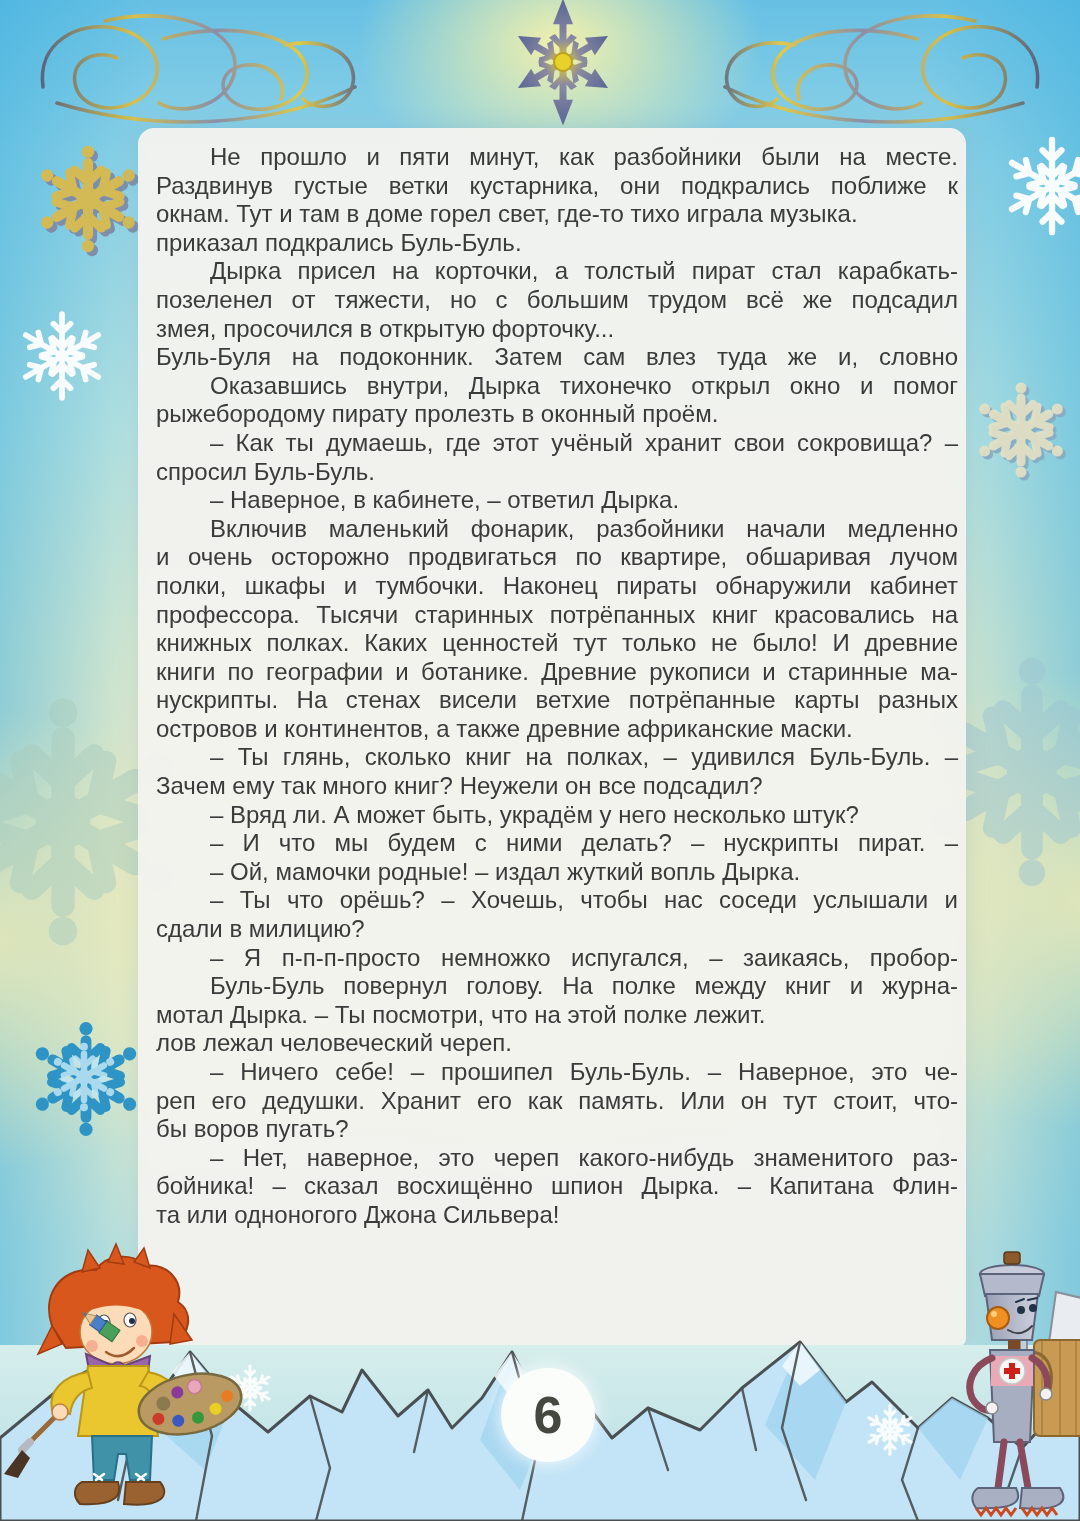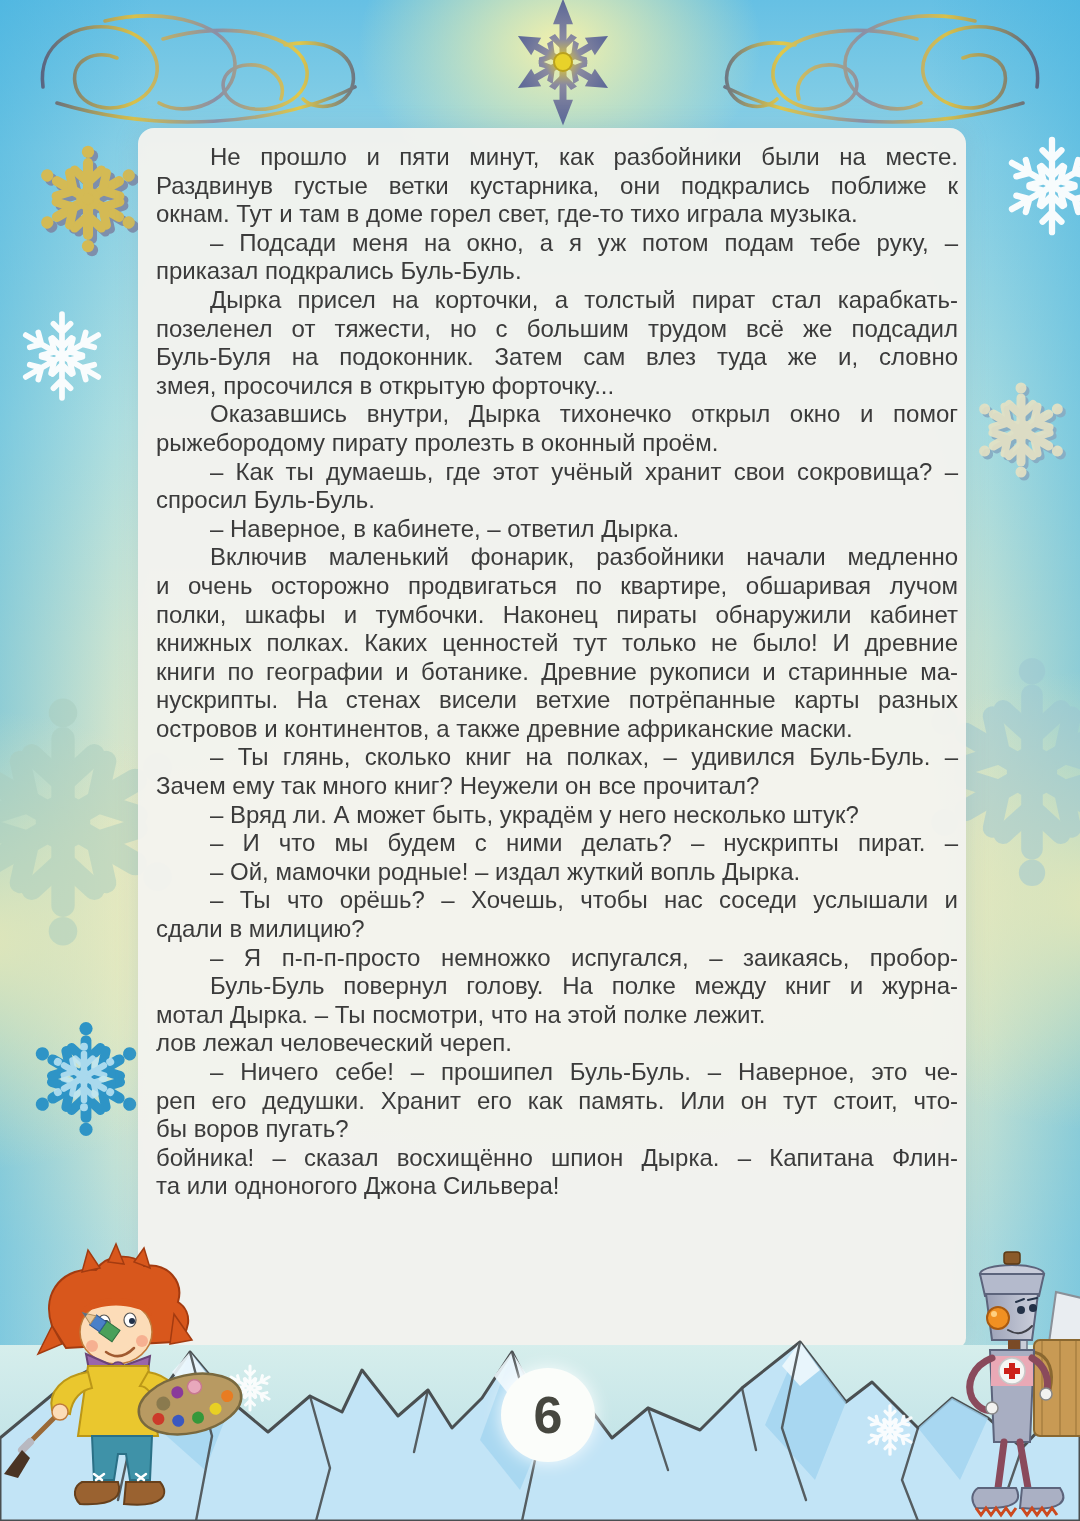--- a/index.html
+++ b/index.html
@@ -130,52 +130,53 @@
     <use href="#flakeFancy" transform="translate(1021,430) scale(1.0)" style="color:#e6e2c4" opacity=".9"></use>
   </g>
   <use href="#flakeFancy" transform="translate(1032,772) scale(2.4)" style="color:#9cc6d2" opacity=".5"></use>
 </svg>
 
 <div class="panel"></div>
 <div class="story">
     <div class="line para-start">Не прошло и пяти минут, как разбойники были на месте.</div>
     <div class="line">Раздвинув густые ветки кустарника, они подкрались поближе к</div>
     <div class="line para-end">окнам. Тут и там в доме горел свет, где-то тихо играла музыка.</div>
-    <div class="line para-start">– Подсади меня на окно, а я уж потом подам тебе руку, –</div>
     <div class="line para-end">приказал подкрались Буль-Буль.</div>
     <div class="line para-start">Дырка присел на корточки, а толстый пират стал карабкать-</div>
     <div class="line">позеленел от тяжести, но с большим трудом всё же подсадил</div>
+    <div class="line para-end">змея, просочился в открытую форточку...</div>
     <div class="line">Буль-Буля на подоконник. Затем сам влез туда же и, словно</div>
-    <div class="line para-end">змея, просочился в открытую форточку...</div>
     <div class="line para-start">Оказавшись внутри, Дырка тихонечко открыл окно и помог</div>
     <div class="line para-end">рыжебородому пирату пролезть в оконный проём.</div>
     <div class="line para-start">– Как ты думаешь, где этот учёный хранит свои сокровища? –</div>
     <div class="line para-end">спросил Буль-Буль.</div>
     <div class="line para-start para-end">– Наверное, в кабинете, – ответил Дырка.</div>
     <div class="line para-start">Включив маленький фонарик, разбойники начали медленно</div>
     <div class="line">и очень осторожно продвигаться по квартире, обшаривая лучом</div>
     <div class="line">полки, шкафы и тумбочки. Наконец пираты обнаружили кабинет</div>
+    <div class="line">профессора. Тысячи старинных потрёпанных книг красовались на</div>
     <div class="line">книжных полках. Каких ценностей тут только не было! И древние</div>
     <div class="line">книги по географии и ботанике. Древние рукописи и старинные ма-</div>
     <div class="line">нускрипты. На стенах висели ветхие потрёпанные карты разных</div>
     <div class="line para-end">островов и континентов, а также древние африканские маски.</div>
     <div class="line para-start">– Ты глянь, сколько книг на полках, – удивился Буль-Буль. –</div>
-    <div class="line para-end">Зачем ему так много книг? Неужели он все прочитал?</div>
+    <div class="line para-end">Зачем ему так много книг? Неужели он все подсадил?</div>
     <div class="line para-start para-end">– Вряд ли. А может быть, украдём у него несколько штук?</div>
     <div class="line para-start">– И что мы будем с ними делать? – нускрипты пират. –</div>
     <div class="line para-start para-end">– Ой, мамочки родные! – издал жуткий вопль Дырка.</div>
     <div class="line para-start">– Ты что орёшь? – Хочешь, чтобы нас соседи услышали и</div>
     <div class="line para-end">сдали в милицию?</div>
     <div class="line para-start">– Я п-п-п-просто немножко испугался, – заикаясь, пробор-</div>
     <div class="line para-start">Буль-Буль повернул голову. На полке между книг и журна-</div>
     <div class="line para-end">мотал Дырка. – Ты посмотри, что на этой полке лежит.</div>
     <div class="line para-end">лов лежал человеческий череп.</div>
     <div class="line para-start">– Ничего себе! – прошипел Буль-Буль. – Наверное, это че-</div>
     <div class="line">реп его дедушки. Хранит его как память. Или он тут стоит, что-</div>
     <div class="line para-end">бы воров пугать?</div>
+    <div class="line para-start">– Нет, наверное, это череп какого-нибудь знаменитого раз-</div>
     <div class="line">бойника! – сказал восхищённо шпион Дырка. – Капитана Флин-</div>
     <div class="line para-end">та или одноногого Джона Сильвера!</div>
   </div>
 
 <svg class="layer z4" width="1080" height="1521" viewBox="0 0 1080 1521">
   <defs>
     <linearGradient id="skyG" x1="0" y1="1345" x2="0" y2="1521" gradientUnits="userSpaceOnUse">
       <stop offset="0" stop-color="#d6eeec"></stop>
         <stop offset="1" stop-color="#b4dce4"></stop>
     </linearGradient>

